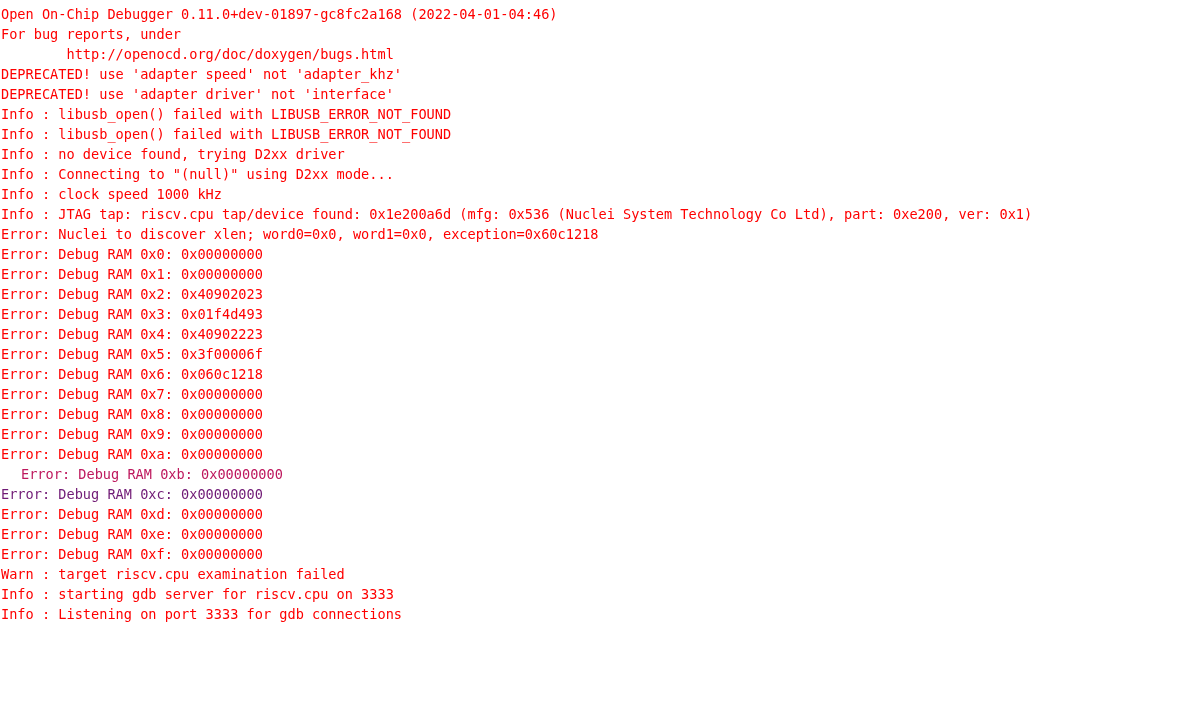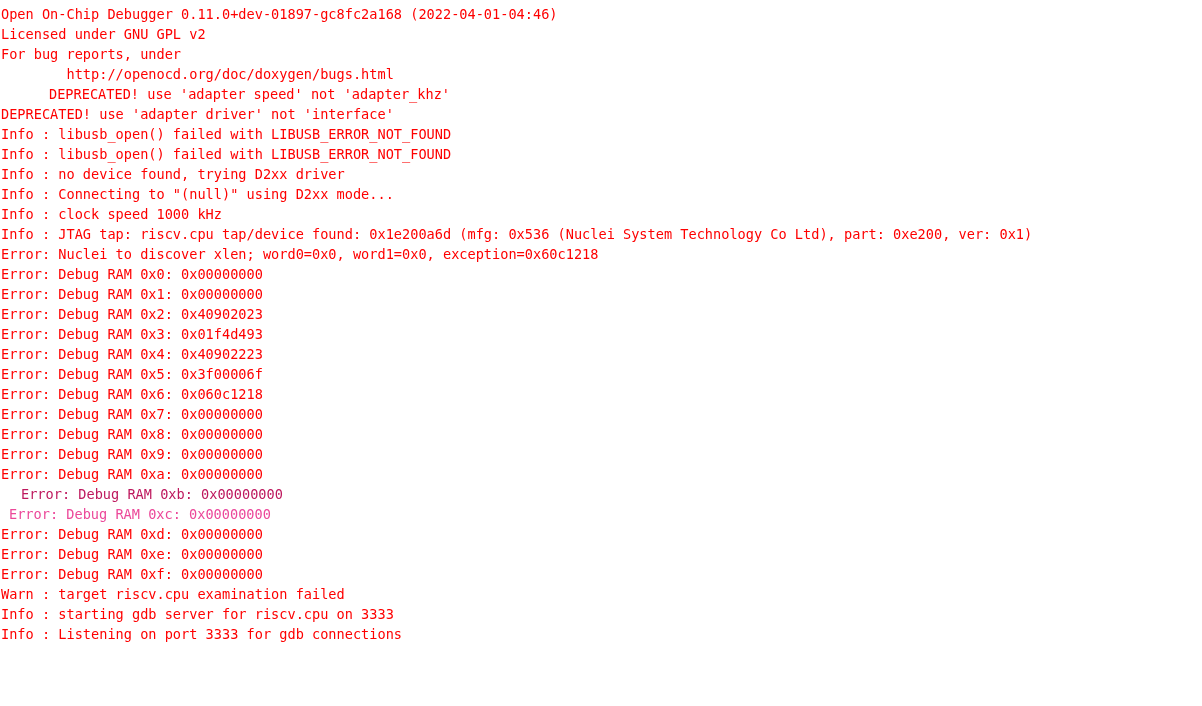--- a/index.html
+++ b/index.html
@@ -31,44 +31,43 @@
     letter-spacing: 0px;
     margin: 0;
     padding: 0;
   }
 </style>
 </head>
 <body>
 
 <div id="terminal" style="background: rgb(255, 255, 255);">
     <div class="log-line" style="color: rgb(254, 0, 0);">Open On-Chip Debugger 0.11.0+dev-01897-gc8fc2a168 (2022-04-01-04:46)</div>
-    <div class="log-line" style="color: rgb(254, 0, 0);">Licensed under GNU GPL v2</div>
     <div class="log-line" style="color: rgb(254, 0, 0);">For bug reports, under</div>
     <div class="log-line" style="color: rgb(254, 0, 0);">        http://openocd.org/doc/doxygen/bugs.html</div>
-    <div class="log-line" style="color: rgb(254, 0, 0); padding-left: 48px;">DEPRECATED! use 'adapter speed' not 'adapter_khz'</div>
+    <div class="log-line" style="color: rgb(254, 0, 0);">DEPRECATED! use 'adapter speed' not 'adapter_khz'</div>
     <div class="log-line" style="color: rgb(254, 0, 0);">DEPRECATED! use 'adapter driver' not 'interface'</div>
     <div class="log-line" style="color: rgb(254, 0, 0);">Info : libusb_open() failed with LIBUSB_ERROR_NOT_FOUND</div>
     <div class="log-line" style="color: rgb(254, 0, 0);">Info : libusb_open() failed with LIBUSB_ERROR_NOT_FOUND</div>
     <div class="log-line" style="color: rgb(254, 0, 0);">Info : no device found, trying D2xx driver</div>
     <div class="log-line" style="color: rgb(254, 0, 0);">Info : Connecting to "(null)" using D2xx mode...</div>
     <div class="log-line" style="color: rgb(254, 0, 0);">Info : clock speed 1000 kHz</div>
     <div class="log-line" style="color: rgb(254, 0, 0);">Info : JTAG tap: riscv.cpu tap/device found: 0x1e200a6d (mfg: 0x536 (Nuclei System Technology Co Ltd), part: 0xe200, ver: 0x1)</div>
     <div class="log-line" style="color: rgb(254, 0, 0);">Error: Nuclei to discover xlen; word0=0x0, word1=0x0, exception=0x60c1218</div>
     <div class="log-line" style="color: rgb(254, 0, 0);">Error: Debug RAM 0x0: 0x00000000</div>
     <div class="log-line" style="color: rgb(254, 0, 0);">Error: Debug RAM 0x1: 0x00000000</div>
     <div class="log-line" style="color: rgb(254, 0, 0);">Error: Debug RAM 0x2: 0x40902023</div>
     <div class="log-line" style="color: rgb(254, 0, 0);">Error: Debug RAM 0x3: 0x01f4d493</div>
     <div class="log-line" style="color: rgb(254, 0, 0);">Error: Debug RAM 0x4: 0x40902223</div>
     <div class="log-line" style="color: rgb(254, 0, 0);">Error: Debug RAM 0x5: 0x3f00006f</div>
     <div class="log-line" style="color: rgb(254, 0, 0);">Error: Debug RAM 0x6: 0x060c1218</div>
     <div class="log-line" style="color: rgb(254, 0, 0);">Error: Debug RAM 0x7: 0x00000000</div>
     <div class="log-line" style="color: rgb(254, 0, 0);">Error: Debug RAM 0x8: 0x00000000</div>
     <div class="log-line" style="color: rgb(254, 0, 0);">Error: Debug RAM 0x9: 0x00000000</div>
     <div class="log-line" style="color: rgb(254, 0, 0);">Error: Debug RAM 0xa: 0x00000000</div>
     <div class="log-line" style="color: #be185d; padding-left: 20px;">Error: Debug RAM 0xb: 0x00000000</div>
-    <div class="log-line" style="color: #ec4899; padding-left: 8px;">Error: Debug RAM 0xc: 0x00000000</div>
+    <div class="log-line" style="color: #701a75;">Error: Debug RAM 0xc: 0x00000000</div>
     <div class="log-line" style="color: rgb(254, 0, 0);">Error: Debug RAM 0xd: 0x00000000</div>
     <div class="log-line" style="color: rgb(254, 0, 0);">Error: Debug RAM 0xe: 0x00000000</div>
     <div class="log-line" style="color: rgb(254, 0, 0);">Error: Debug RAM 0xf: 0x00000000</div>
     <div class="log-line" style="color: rgb(254, 0, 0);">Warn : target riscv.cpu examination failed</div>
     <div class="log-line" style="color: rgb(254, 0, 0);">Info : starting gdb server for riscv.cpu on 3333</div>
     <div class="log-line" style="color: rgb(254, 0, 0);">Info : Listening on port 3333 for gdb connections</div>
   </div>
 
 </body></html>

